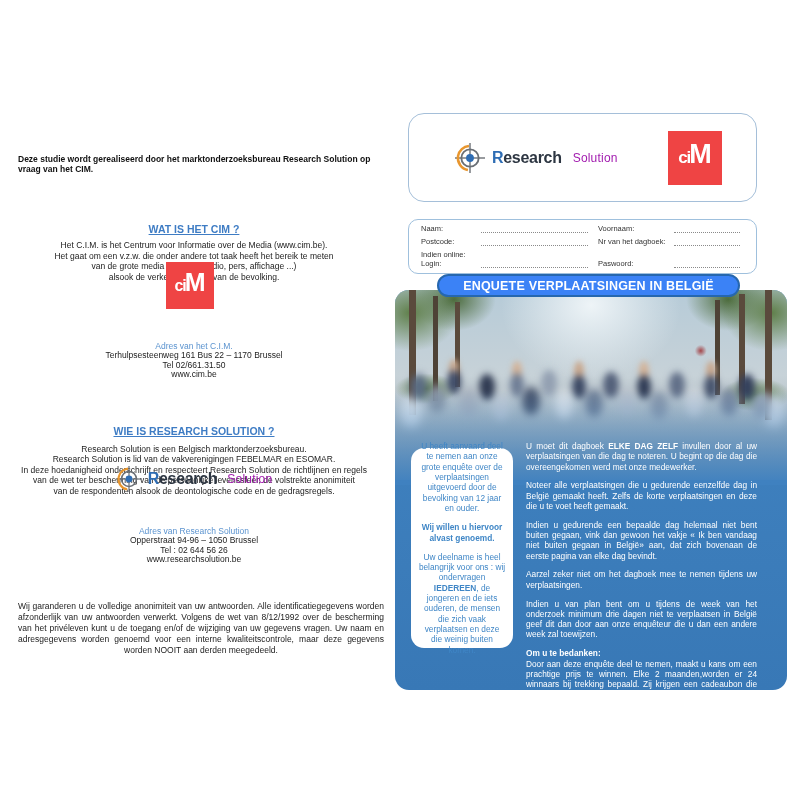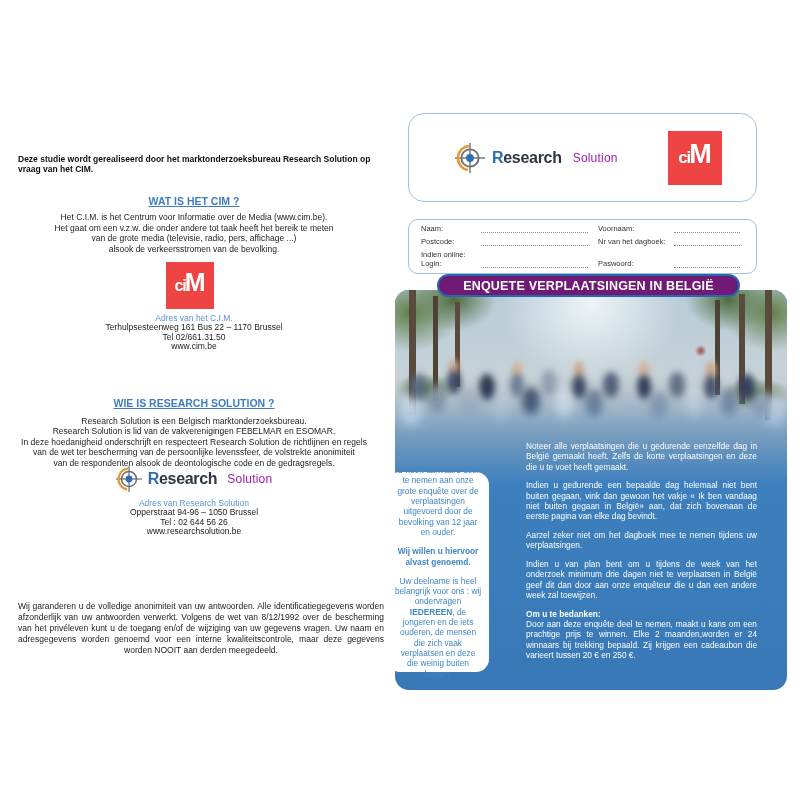--- a/index.html
+++ b/index.html
@@ -4,21 +4,21 @@
 <style>
   html,body{margin:0;padding:0;}
   body{
     width:800px;height:800px;background:#ffffff;position:relative;
     font-family:"Liberation Sans", sans-serif;color:#1c1c1c;overflow:hidden;
   }
   .abs{position:absolute;}
 
   
   #intro-line{left:18px;top:154px;width:366px;font-size:8.5px;font-weight:bold;color:#111;}
-  .lcol{left:18px;width:352px;text-align:center;}
+  .lcol{left:18px;width:352px;text-align:center;margin-top:28px;}
   .sec-heading{color:#3e7cc4;font-weight:bold;font-size:10.5px;text-decoration:underline;}
   #cim-heading{top:195px;}
   #cim-body{top:212px;font-size:8.5px;line-height:10.6px;white-space:pre-line;color:#222;}
   .cim-logo{background:#ef4444;color:#fff;display:flex;align-items:center;justify-content:center;font-weight:bold;}
   #cim-logo-left{left:166px;top:262px;width:48px;height:47px;}
   .cim-ci{font-size:17px;letter-spacing:-1px;}
   .cim-m{font-size:27px;margin-top:-7px;margin-left:-1px;}
   #cim-logo-left .cim-ci{font-size:16px;} #cim-logo-left .cim-m{font-size:25px;}
   .addr-label{color:#5b93cf;font-size:8.5px;}
   #cim-addr-label{top:313px;}
@@ -42,21 +42,21 @@
 
   #form-box{left:408px;top:219px;width:349px;height:55px;border:1.5px solid #9fc0dd;
     border-radius:10px;background:#fff;box-sizing:border-box;padding:4px 10px 5px 12px;
     display:flex;flex-direction:column;justify-content:space-between;}
   .form-row{display:flex;align-items:flex-end;font-size:7.5px;color:#333;line-height:9px;}
   .fl1{width:60px;} .fl2{width:76px;margin-left:10px;}
   .dots{border-bottom:1px dotted #8a8a8a;height:7px;}
   .d1{flex:1;} .d2{width:66px;margin-right:6px;}
 
   
-  #banner{left:437px;top:274px;width:303px;height:23px;background:#701a75;border:2px solid #2667ae;
+  #banner{left:437px;top:274px;width:303px;height:23px;background:#3b82f6;border:2px solid #2667ae;
     border-radius:13px;color:#fff;font-weight:bold;font-size:12.5px;letter-spacing:0.2px;
     display:flex;align-items:center;justify-content:center;z-index:5;box-sizing:border-box;}
 
   #hero{left:395px;top:290px;width:392px;height:400px;border-radius:14px;overflow:hidden;
     background:linear-gradient(#4285c3,#3878b6);z-index:1;}
   #photo{position:absolute;top:0;left:0;width:100%;height:190px;
     background-image:
       linear-gradient(#5a4a3c,#5a4a3c),
       linear-gradient(#4e4236,#4e4236),
       linear-gradient(#5a4a3c,#5a4a3c),
@@ -87,23 +87,23 @@
       212px 28px 5px 4px #525f79, 228px 44px 6px 5px #b8c1cc, 245px 30px 5px 3px #2e3a54,
       260px 48px 7px 5px #8c99ab, 278px 28px 5px 4px #616f88, 295px 46px 6px 5px #cdd4dc,
       312px 30px 5px 3px #45526c, 330px 45px 6px 5px #7c8aa0, 348px 30px 5px 4px #34405c,
       362px 48px 6px 5px #9aa6b6, 55px 12px 3px 1px #c9a88e, 118px 14px 3px 1px #d3b49a,
       180px 14px 3px 1px #c9a88e, 245px 14px 3px 1px #d3b49a, 312px 14px 3px 1px #c9a88e,
       12px 55px 8px 7px #dfe6ec, 375px 55px 8px 7px #d6dee6;}
   #photo-blend{position:absolute;top:100px;left:0;width:100%;height:95px;
     background:linear-gradient(rgba(66,133,195,0) 0%, rgba(64,130,193,0.55) 55%, #3f81c0 100%);}
 
   
-  #intro-box{left:387px;top:448px;width:102px;height:200px;background:#fff;border-radius:13px;
+  #intro-box{left:411px;top:448px;width:102px;height:200px;background:#fff;border-radius:13px;
     z-index:4;box-sizing:border-box;padding:11px 7px;display:flex;flex-direction:column;
-    justify-content:center;gap:9px;text-align:center;color:#3f86c6;font-size:8.3px;line-height:10.3px;margin-top:24px;}
+    justify-content:center;gap:9px;text-align:center;color:#3f86c6;font-size:8.3px;line-height:10.3px;}
   #intro-box .bold{font-weight:bold;}
   #instructions{left:526px;top:441px;width:231px;z-index:4;color:#ffffff;
     font-size:8.3px;line-height:10.3px;text-align:justify;}
   #instructions p{margin:0 0 8.5px 0;}
   #instructions .bold{font-weight:bold;}
   #instructions .subhead{margin:0;font-weight:bold;}
 
   .rs-icon{flex:0 0 auto;}
 </style>
 </head>
@@ -203,19 +203,20 @@
   </div>
 </div>
 
 <div class="abs" id="intro-box">
   <div>U heeft aanvaard deel te nemen aan onze grote enquête over de verplaatsingen uitgevoerd door de bevolking van 12 jaar en ouder.</div>
   <div class="bold">Wij willen u hiervoor alvast genoemd.</div>
   <div><span>Uw deelname is heel belangrijk voor ons : wij ondervragen </span><span class="bold">IEDEREEN</span><span>, de jongeren en de iets ouderen, de mensen die zich vaak verplaatsen en deze die weinig buiten komen.</span></div>
 </div>
 
 <div class="abs" id="instructions">
+  <p><span>U moet dit dagboek </span><span class="bold">ELKE DAG ZELF</span><span> invullen door al uw verplaatsingen van die dag te noteren. U begint op die dag die overeengekomen werd met onze medewerker.</span></p>
   <p>Noteer alle verplaatsingen die u gedurende eenzelfde dag in België gemaakt heeft. Zelfs de korte verplaatsingen en deze die u te voet heeft gemaakt.</p>
   <p>Indien u gedurende een bepaalde dag helemaal niet bent buiten gegaan, vink dan gewoon het vakje « Ik ben vandaag niet buiten gegaan in België» aan, dat zich bovenaan de eerste pagina van elke dag bevindt.</p>
   <p>Aarzel zeker niet om het dagboek mee te nemen tijdens uw verplaatsingen.</p>
   <p>Indien u van plan bent om u tijdens de week van het onderzoek  minimum drie dagen niet te verplaatsen in België geef dit dan door aan onze enquêteur die u dan een andere week zal toewijzen.</p>
   <p class="subhead">Om u te bedanken:</p>
   <p>Door aan deze enquête deel te nemen, maakt u kans om een prachtige prijs te winnen. Elke 2 maanden,worden er 24 winnaars bij trekking bepaald. Zij krijgen een cadeaubon die varieert tussen 20 € en 250 €.</p>
 </div>
 
 </body></html>

